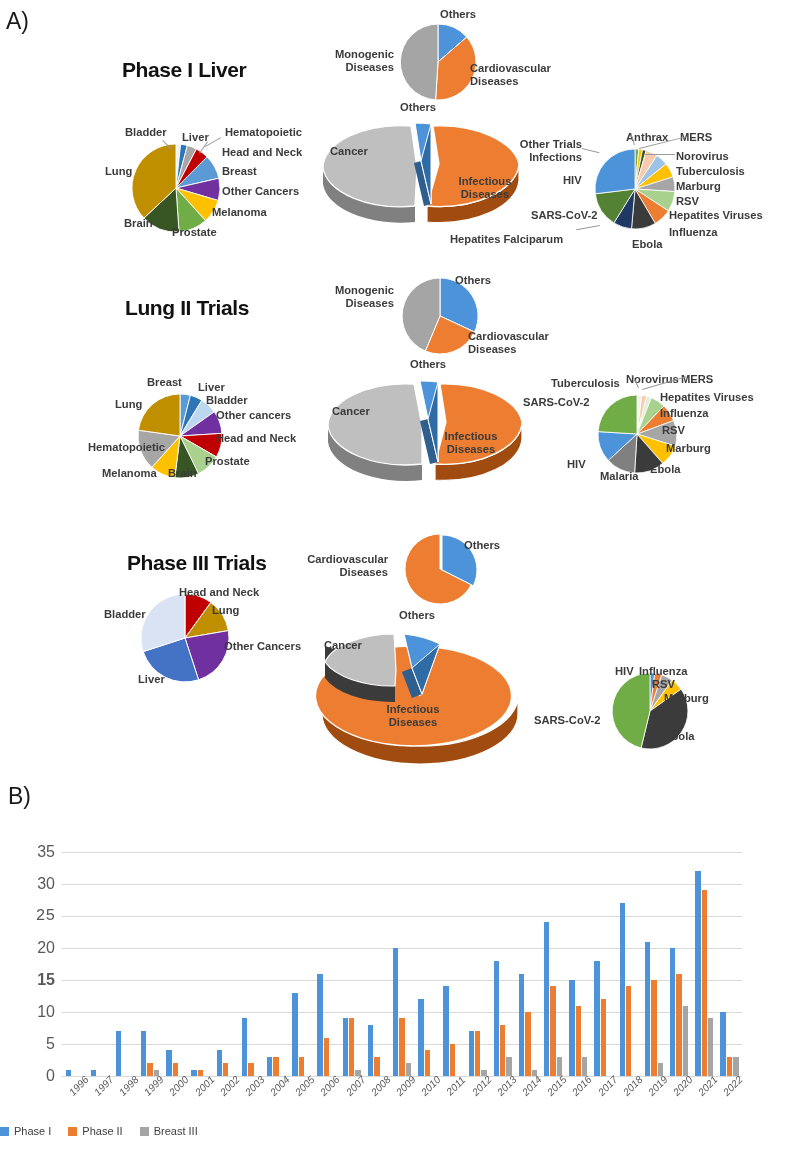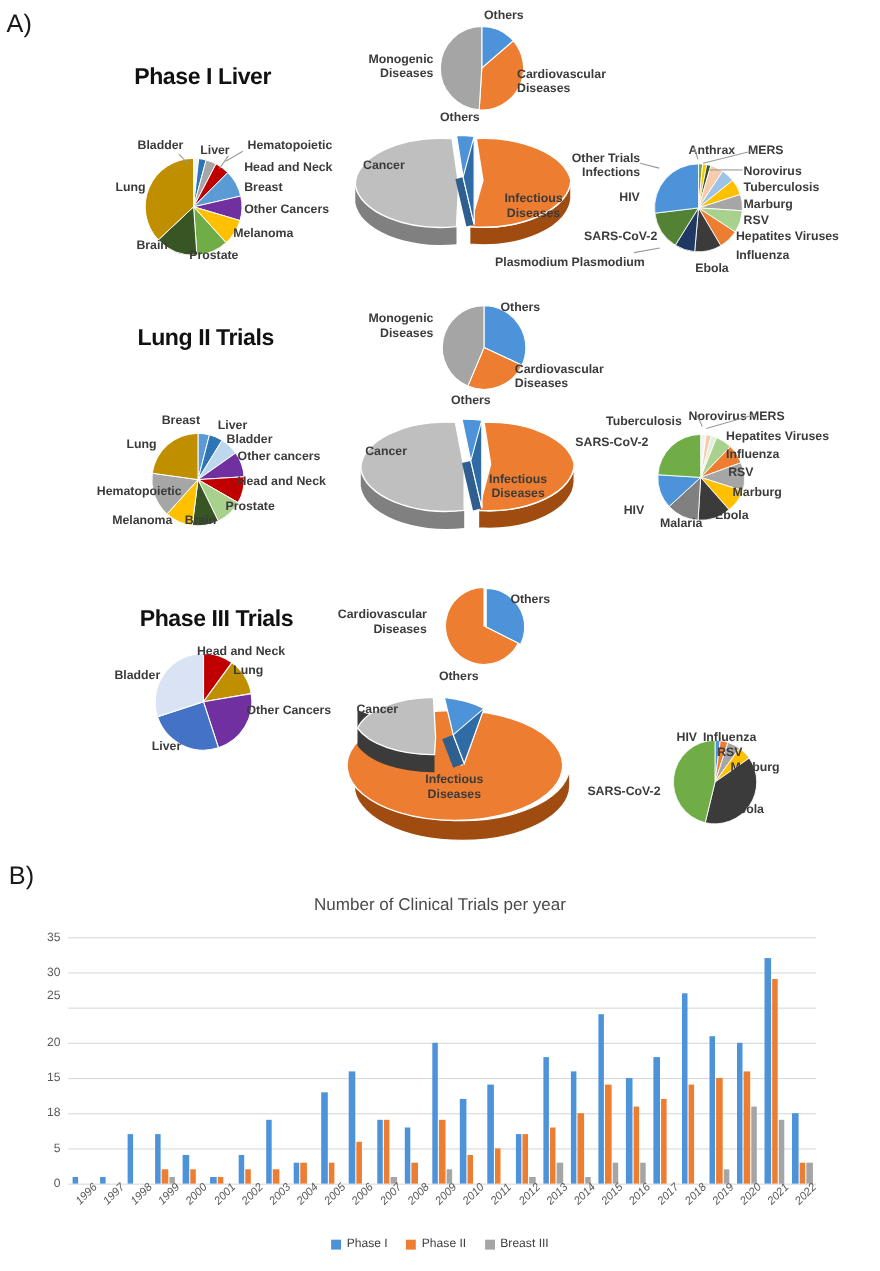--- a/index.html
+++ b/index.html
@@ -11,32 +11,32 @@
   .lbl.c{text-align:center;}
   .lbl.r{text-align:right;}
   .leader{position:absolute;background:#9a9a9a;height:1px;transform-origin:0 0;}
   svg{overflow:visible;display:block;}
 
   
   #chartB{position:absolute;left:0;top:780px;width:800px;height:375px;}
   .ch-title{position:absolute;width:100%;text-align:center;top:34px;font-size:15.5px;color:#4a4a4a;font-weight:400;}
   .plot{position:absolute;left:62px;top:72px;width:680px;height:224px;}
   .gridline{position:absolute;left:0;width:100%;height:1px;background:#d9d9d9;}
-  .ytick{position:absolute;right:100%;margin-right:7px;font-size:11px;color:#595959;transform:translateY(-50%);margin-left:16px;}
+  .ytick{position:absolute;right:100%;margin-right:7px;font-size:16px;color:#595959;transform:translateY(-50%);margin-left:16px;}
   .bars{position:absolute;left:0;bottom:0;width:100%;height:100%;display:flex;align-items:flex-end;}
   .grp{flex:1;display:flex;align-items:flex-end;justify-content:center;gap:1px;height:100%;}
   .bar{width:5.4px;}
   .b1{background:#4d93d9;}
   .b2{background:#ed7d31;}
   .b3{background:#a5a5a5;}
   .xlabels{position:absolute;left:62px;top:300px;width:680px;display:flex;}
   .xl{flex:1;position:relative;}
   .xl span{position:absolute;left:50%;top:2px;font-size:10.2px;color:#595959;
            font-style:italic;transform:rotate(-45deg) translate(-50%,0);transform-origin:left top;white-space:nowrap;}
-  .legend{position:absolute;left:0;top:345px;width:100%;display:flex;justify-content:center;gap:17px;}
+  .legend{position:absolute;left:0;top:345px;width:100%;display:flex;gap:17px;}
   .lg{display:flex;align-items:center;gap:5px;font-size:11px;color:#404040;}
   .sw{width:9px;height:9px;display:inline-block;}
 </style>
 </head>
 <body>
 
 <div class="panel-letter" style="left:6px;top:8px;">A)</div>
 
 <div class="phase-title" style="left:122px;top:58px;">Phase I Liver</div>
 
@@ -118,21 +118,21 @@
 <div class="lbl r" style="left:510px;top:138px;width:72px;white-space:normal;text-align:right;"><span>Other Trials Infections</span></div>
 <div class="lbl" style="left:626px;top:131px;">Anthrax</div>
 <div class="lbl" style="left:680px;top:131px;">MERS</div>
 <div class="lbl" style="left:676px;top:150px;">Norovirus</div>
 <div class="lbl" style="left:676px;top:165px;">Tuberculosis</div>
 <div class="lbl" style="left:676px;top:180px;">Marburg</div>
 <div class="lbl" style="left:676px;top:195px;">RSV</div>
 <div class="lbl" style="left:669px;top:209px;">Hepatites Viruses</div>
 <div class="lbl" style="left:669px;top:226px;">Influenza</div>
 <div class="lbl" style="left:632px;top:238px;">Ebola</div>
-<div class="lbl" style="left:450px;top:233px;">Plasmodium Plasmodium</div>
+<div class="lbl" style="left:450px;top:233px;">Hepatites Falciparum</div>
 <div class="lbl" style="left:531px;top:209px;">SARS-CoV-2</div>
 <div class="lbl" style="left:563px;top:174px;">HIV</div>
 <div class="leader" style="left:634px;top:145px;width:12px;transform:rotate(-108deg);"></div>
 <div class="leader" style="left:639px;top:148px;width:48px;transform:rotate(-14deg);"></div>
 <div class="leader" style="left:645px;top:154px;width:30px;transform:rotate(0deg);"></div>
 <div class="leader" style="left:582px;top:148px;width:18px;transform:rotate(14deg);"></div>
 <div class="leader" style="left:600px;top:226px;width:24px;transform:rotate(170deg);"></div>
 
 <div class="phase-title" style="left:125px;top:296px;">Lung II Trials</div>
 
@@ -272,35 +272,34 @@
 <div class="lbl" style="left:615px;top:665px;">HIV</div>
 <div class="lbl" style="left:639px;top:665px;">Influenza</div>
 <div class="lbl" style="left:652px;top:678px;">RSV</div>
 <div class="lbl" style="left:664px;top:692px;">Marburg</div>
 <div class="lbl" style="left:664px;top:730px;">Ebola</div>
 <div class="lbl" style="left:534px;top:714px;">SARS-CoV-2</div>
 
 <div class="panel-letter" style="left:8px;top:783px;">B)</div>
 
 <div id="chartB">
-  <div class="ch-title">Number of Clinical Trials per year</div>
   <div class="plot">
     <div id="gridlines">
         <div class="gridline" style="top: 224px;"></div>
         <div class="ytick" style="top: 224px;">0</div>
         <div class="gridline" style="top: 192px;"></div>
         <div class="ytick" style="top: 192px;">5</div>
         <div class="gridline" style="top: 160px;"></div>
-        <div class="ytick" style="top: 160px;">18</div>
+        <div class="ytick" style="top: 160px;">10</div>
         <div class="gridline" style="top: 128px;"></div>
-        <div class="ytick" style="top: 128px;">15</div>
+        <div class="ytick" style="top: 128px; font-weight: bold;">15</div>
         <div class="gridline" style="top: 96px;"></div>
         <div class="ytick" style="top: 96px;">20</div>
         <div class="gridline" style="top: 64px;"></div>
-        <div class="ytick" style="top: 53px;">25</div>
+        <div class="ytick" style="top: 64px; font-family: Liberation Mono, monospace;">25</div>
         <div class="gridline" style="top: 32px;"></div>
         <div class="ytick" style="top: 32px;">30</div>
         <div class="gridline" style="top: 0px;"></div>
         <div class="ytick" style="top: 0px;">35</div>
       </div>
     <div class="bars" id="bars">
         <div class="grp">
           <div class="bar b1" style="height: 6.4px;"></div>
           <div class="bar b2" style="height: 0px;"></div>
           <div class="bar b3" style="height: 0px;"></div>

